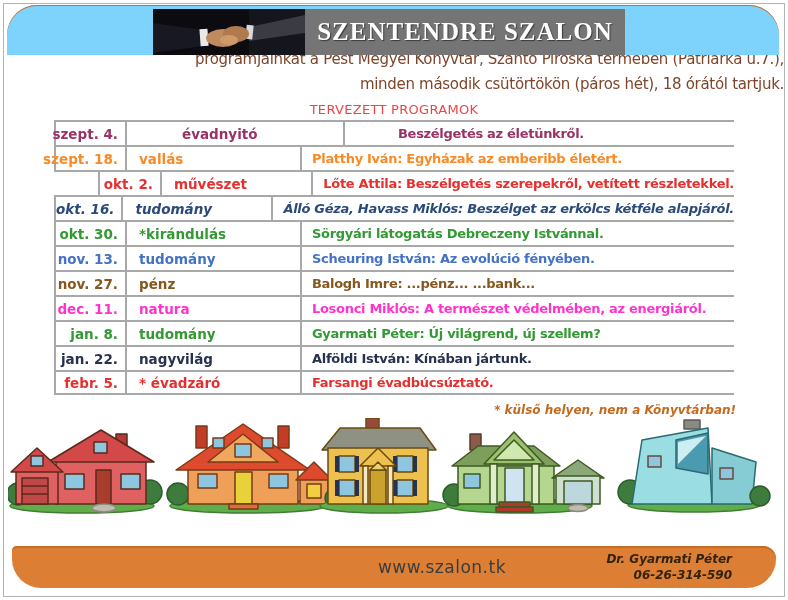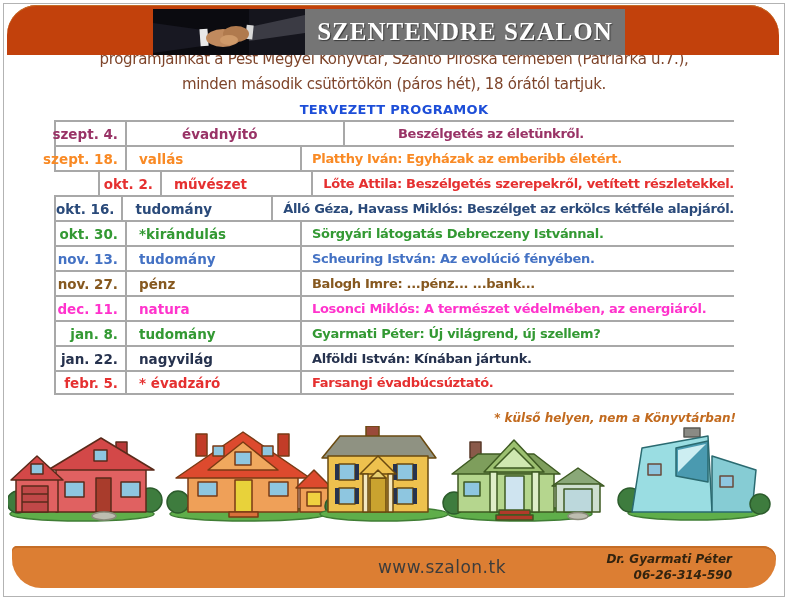--- a/index.html
+++ b/index.html
@@ -3,55 +3,55 @@
 <meta charset="utf-8">
 <style>
   * { margin:0; padding:0; box-sizing:border-box; }
   html,body { width:788px; height:600px; background:#fff; overflow:hidden;
               font-family:"DejaVu Sans", sans-serif; }
   .page { position:absolute; left:3px; top:3px; width:782px; height:594px;
           border:1px solid #b3b3b3; background:#fff; }
 
   
   .topbar { position:absolute; left:3px; top:1px; width:772px; height:50px;
-            background:#c2410c; border-radius:30px 30px 0 0;
+            background:#7dd3fc; border-radius:30px 30px 0 0;
             box-shadow:inset 0 1px 0 #c56d26; }
   .banner { position:absolute; left:146px; top:4px; height:46px; display:flex; }
   .photo-box { width:152px; height:46px; background:#0b0b10; overflow:hidden; }
   .brand-box { width:320px; height:46px; background:#757575;
                display:flex; align-items:center; justify-content:center; }
   .brand { color:#fff; font-family:"Liberation Serif", serif; font-weight:bold;
            font-size:25px; letter-spacing:1px; white-space:nowrap;
            text-shadow:1px 1px 1px #3a3a3a; }
 
   
   .title { margin-top:8px; text-align:center; font-size:27px; font-weight:bold;
            letter-spacing:2px; color:#9c5526; }
-  .subtitle { text-align:center; font-size:15px; letter-spacing:-0.3px;
+  .subtitle { text-align:right; font-size:15px; letter-spacing:-0.3px;
               color:#7e452b; line-height:25px; margin-top:4px; font-weight:600;}
   .subtitle div { font-weight:normal; }
-  .heading { text-align:center; font-size:13px; font-weight:bold;
-             color:#1d4ed8; letter-spacing:0.3px; margin-top:5px; }
+  .heading { text-align:center; font-size:13px; font-weight:normal;
+             color:#ef4444; letter-spacing:0.3px; margin-top:5px; }
 
   
   .ptable { width:680px; margin:3px auto 0 auto; }
   .prow { display:flex; height:25px; align-items:center;
           border-top:2px solid #a8a8a8; }
   .prow:last-child { border-bottom:2px solid #a8a8a8; }
   .c-date { width:73px; height:100%; display:flex; align-items:center;
             justify-content:flex-end; padding-right:7px;
             border-left:2px solid #a8a8a8; border-right:2px solid #a8a8a8;
             font-size:13.5px; font-weight:600; white-space:nowrap; }
   .c-cat  { width:175px; height:100%; display:flex; align-items:center;
             padding-left:12px; border-right:2px solid #a8a8a8;
             font-size:13.5px; font-weight:600; white-space:nowrap; }
   .c-desc { flex:1; padding-left:10px; font-size:13px; letter-spacing:-0.3px;
             font-weight:600; white-space:nowrap; overflow:visible; }
 
-  .footnote { width:684px; margin:16px auto 0 auto; text-align:right;
+  .footnote { width:684px; margin:8px auto 0 auto; text-align:right;
               font-size:12px; font-style:italic; font-weight:600;
               color:#c26a1e; }
 
   
   .houses { display:block; margin:1px auto 0 auto; }
 
   
   .footer { position:absolute; left:8px; right:8px; bottom:8px; height:42px;
             background:#dc7e33; border-radius:6px 16px 36px 36px;
             box-shadow:inset 0 2px 0 #c56d26; }
@@ -103,21 +103,21 @@
       <div class="prow" style="color: rgb(249, 138, 37);">
         <div class="c-date">szept. 18.</div>
         <div class="c-cat">vallás</div>
         <div class="c-desc">Platthy Iván: Egyházak az emberibb életért.</div>
       </div>
       <div class="prow" style="color: rgb(229, 48, 48); padding-left: 44px;">
         <div class="c-date">okt. 2.</div>
         <div class="c-cat">művészet</div>
         <div class="c-desc">Lőte Attila: Beszélgetés szerepekről, vetített részletekkel.</div>
       </div>
-      <div class="prow" style="color: rgb(42, 74, 122);">
+      <div class="prow" style="color: rgb(42, 74, 122); font-style: italic;">
         <div class="c-date">okt. 16.</div>
         <div class="c-cat">tudomány</div>
         <div class="c-desc">Álló Géza, Havass Miklós: Beszélget az erkölcs kétféle alapjáról.</div>
       </div>
       <div class="prow" style="color: rgb(51, 153, 51);">
         <div class="c-date">okt. 30.</div>
         <div class="c-cat">*kirándulás</div>
         <div class="c-desc">Sörgyári látogatás Debreczeny Istvánnal.</div>
       </div>
       <div class="prow" style="color: rgb(68, 114, 196);">

